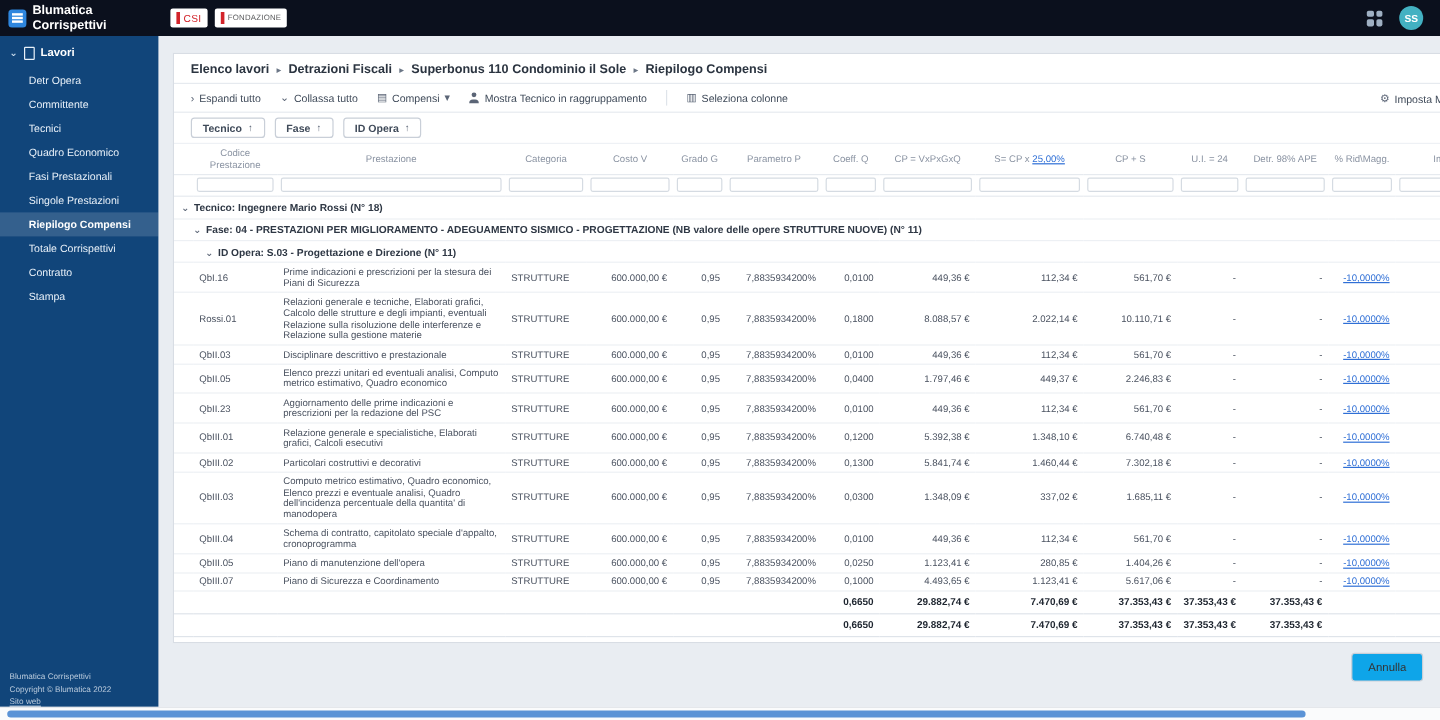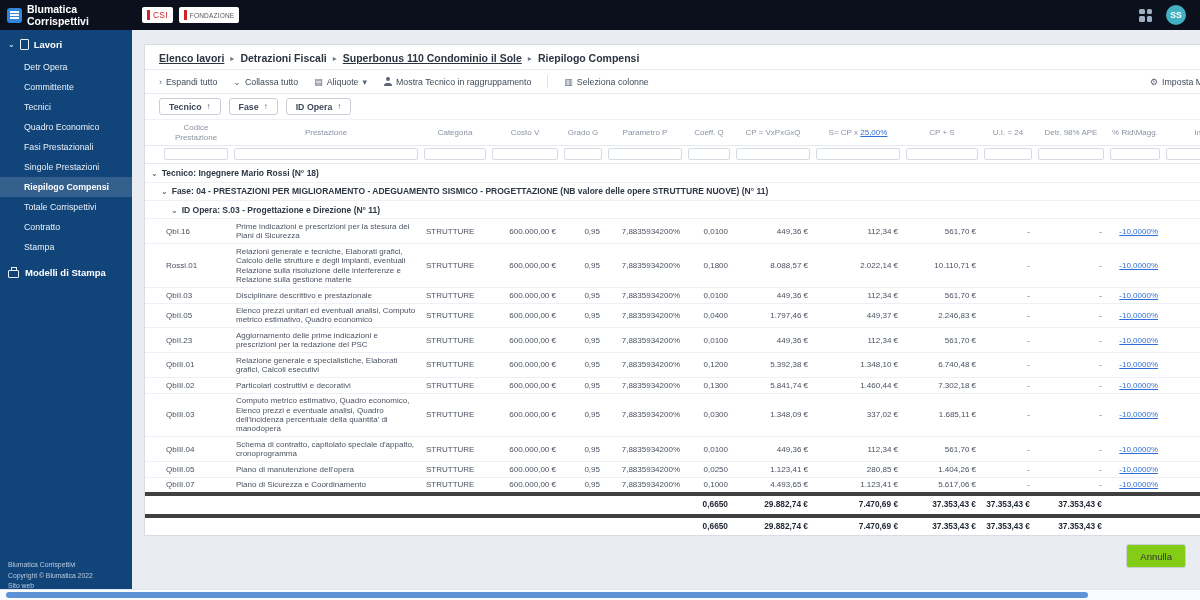--- a/index.html
+++ b/index.html
@@ -32,21 +32,21 @@
 .printer-icon{width:11px;height:8px;border:1.2px solid #e8f1fa;border-radius:1px;position:relative;margin-top:3px;flex:0 0 auto}
 .printer-icon::before{content:"";position:absolute;left:2px;top:-4px;width:4px;height:3px;border:1.2px solid #e8f1fa;border-bottom:none}
 .side-footer{margin-top:auto;padding:8px;font-size:6.8px;color:#b9cadc;line-height:1.55}
 .side-footer a{color:#b9cadc;text-decoration:underline;cursor:pointer}
 
 
 .main{position:absolute;left:132px;top:30px;right:0;bottom:0;background:#e9edf2}
 .card{position:absolute;left:12px;top:14px;width:1240px;height:492px;background:#fff;border:1px solid #d8dde4;overflow:hidden}
 .breadcrumb{display:flex;align-items:center;gap:6px;padding:7px 14px 5px;font-size:10.5px;font-weight:bold;color:#2b3440}
 .bc-sep{color:#6b7686;font-size:8px;font-weight:normal}
-.bc-link{text-decoration:underline;cursor:pointer}
+.bc-link{cursor:pointer}
 .toolbar{display:flex;align-items:center;gap:16px;padding:0 14px;border-top:1px solid #e6eaef;border-bottom:1px solid #e6eaef;font-size:8.8px;color:#3f4a59;position:relative;height:25px}
 .tbtn{display:flex;align-items:center;gap:4px;cursor:pointer;white-space:nowrap}
 .ticon{color:#5b6576;font-size:9px}
 .tsep{width:1px;height:13px;background:#dfe4ea}
 .tbtn.settings{position:absolute;left:1005px;top:7px}
 .person-ico{position:relative;width:9px;height:9px;display:inline-block}
 .person-ico::before{content:"";position:absolute;top:0;left:2.5px;width:4px;height:4px;border-radius:50%;background:#5b6576}
 .person-ico::after{content:"";position:absolute;bottom:0;left:.5px;width:8px;height:3.5px;border-radius:4px 4px 0 0;background:#5b6576}
 .chips{display:flex;gap:8px;padding:4px 14px;align-items:center;border-bottom:1px solid #eef1f5}
 .chip{display:flex;gap:5px;align-items:center;border:1px solid #c9cfd8;border-radius:3px;padding:2.5px 9px;font-size:8.8px;font-weight:bold;color:#3f4a59;background:#fff;cursor:pointer}
@@ -60,26 +60,26 @@
 tr.filter input{width:100%;height:12px;border:1px solid #d5dbe2;border-radius:2px;background:#fff;outline:none}
 tbody td{padding:2.5px 5px;border-bottom:1px solid #edf0f4;vertical-align:middle;color:#4a5260;line-height:1.18;overflow:hidden}
 tr.group-row td{font-weight:bold;color:#2e3744;font-size:8.5px;padding:3.5px 5px;white-space:nowrap}
 tr.group-row .caret{color:#5b6576;font-size:8px;margin-right:4px;cursor:pointer}
 tr.lvl0 td{padding-left:6px}
 tr.lvl1 td{padding-left:16px}
 tr.lvl2 td{padding-left:26px}
 td.c-r{text-align:right}
 td.c-l{text-align:left}
 a.rlink{color:#2f6fd6;text-decoration:underline;cursor:pointer}
-tr.total-row td{font-weight:bold;color:#1f2630;border-top:4px solid #404040;border-bottom:1px solid #dfe4ea;font-size:8.3px;padding:4px 5px}
+tr.total-row td{font-weight:bold;color:#1f2630;border-top:1px solid #404040;border-bottom:1px solid #dfe4ea;font-size:8.3px;padding:4px 5px}
 .clipbox{height:8px;overflow:hidden}
 
 
 .actions{position:absolute;top:544px;left:0;width:1200px;display:flex;justify-content:flex-end;gap:8px;padding-right:14px;z-index:5}
-.btn{height:24px;border-radius:3px;font-size:9.5px;padding:0 13px;border:1px solid #c9cfd8;background:#84cc16;color:#333;font-family:inherit;cursor:pointer}
+.btn{height:24px;border-radius:3px;font-size:9.5px;padding:0 13px;border:1px solid #c9cfd8;background:#0ea5e9;color:#333;font-family:inherit;cursor:pointer}
 .btn.green{background:#4caf50;border-color:#43a047;color:#fff}
 .htrack{position:absolute;bottom:0;left:0;width:1200px;height:11px;background:#fafbfc;border-top:1px solid #e4e7eb;z-index:9}
 .hthumb{position:absolute;bottom:2px;left:6px;width:1082px;height:6px;background:#5b93d6;border-radius:3px;cursor:pointer}
 </style>
 </head>
 <body>
 
 <div class="topbar">
   <div class="brand">
     <span class="brand-icon"></span>
@@ -117,24 +117,20 @@
       <div class="side-item">Committente</div>
       <div class="side-item">Tecnici</div>
       <div class="side-item">Quadro Economico</div>
       <div class="side-item">Fasi Prestazionali</div>
       <div class="side-item">Singole Prestazioni</div>
       <div class="side-item active">Riepilogo Compensi</div>
       <div class="side-item">Totale Corrispettivi</div>
       <div class="side-item">Contratto</div>
       <div class="side-item">Stampa</div>
     </div>
-  <div class="side-models">
-    <span class="printer-icon"></span>
-    <span>Modelli di Stampa</span>
-  </div>
   <div class="side-footer">
     <div>Blumatica Corrispettivi</div>
     <div>Copyright © Blumatica 2022</div>
     <a>Sito web</a>
   </div>
 </div>
 
 <div class="main">
   <div class="card">
     <div class="breadcrumb" id="breadcrumb">
@@ -151,21 +147,21 @@
       <div class="tbtn">
         <span class="ticon">›</span>
         <span>Espandi tutto</span>
       </div>
       <div class="tbtn">
         <span class="ticon">⌄</span>
         <span>Collassa tutto</span>
       </div>
       <div class="tbtn">
         <span class="ticon">▤</span>
-        <span>Aliquote</span>
+        <span>Compensi</span>
         <span class="ticon">▾</span>
       </div>
       <div class="tbtn">
         <span class="person-ico"></span>
         <span>Mostra Tecnico in raggruppamento</span>
       </div>
       <div class="tsep"></div>
       <div class="tbtn">
         <span class="ticon">▥</span>
         <span>Seleziona colonne</span>

